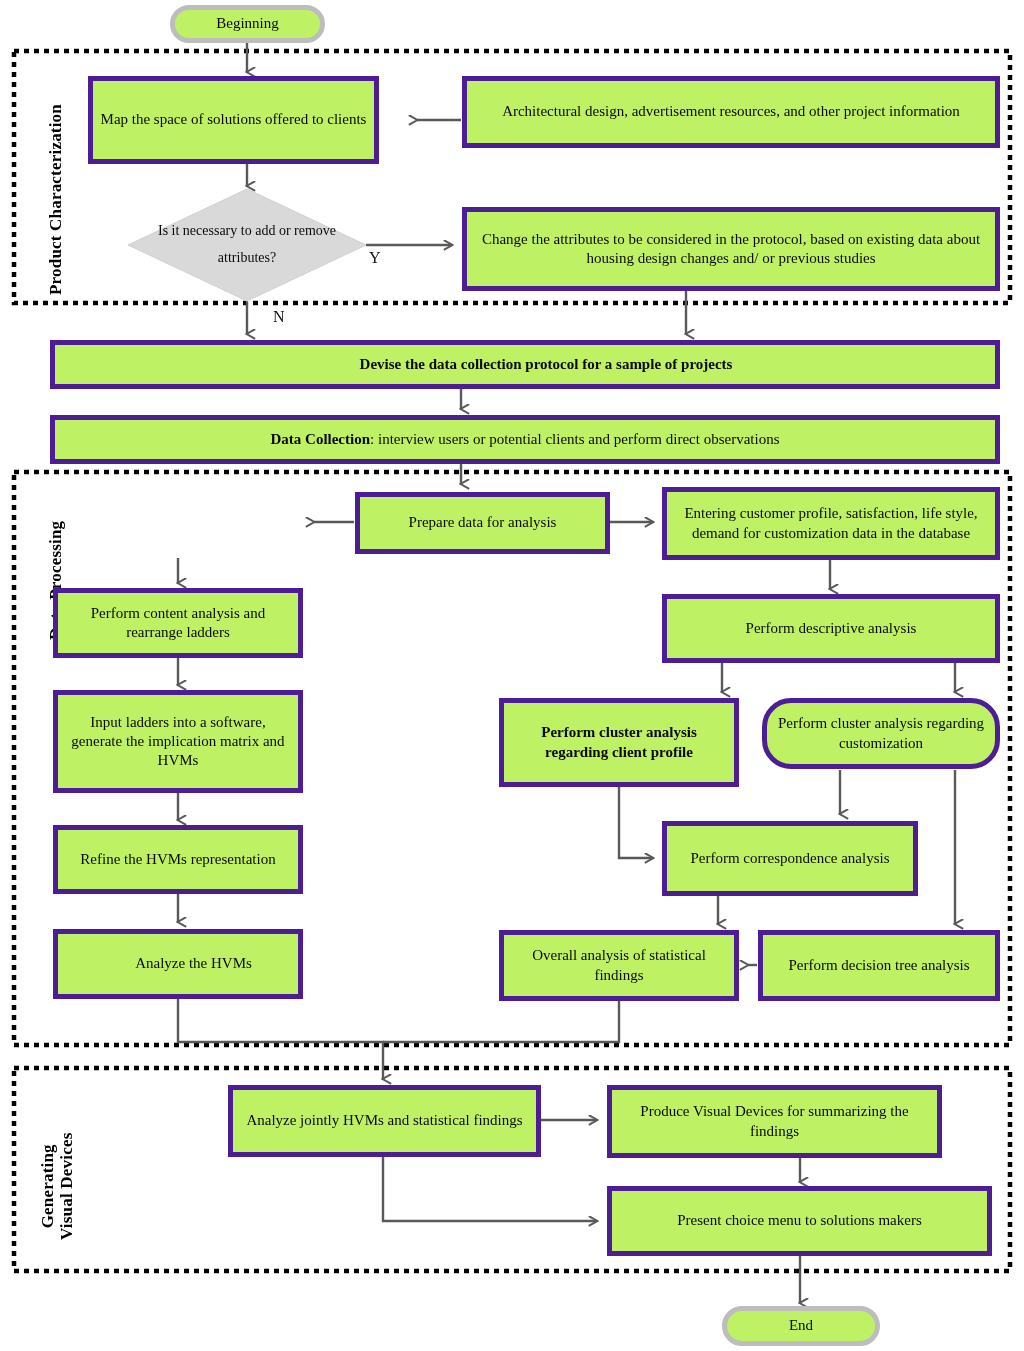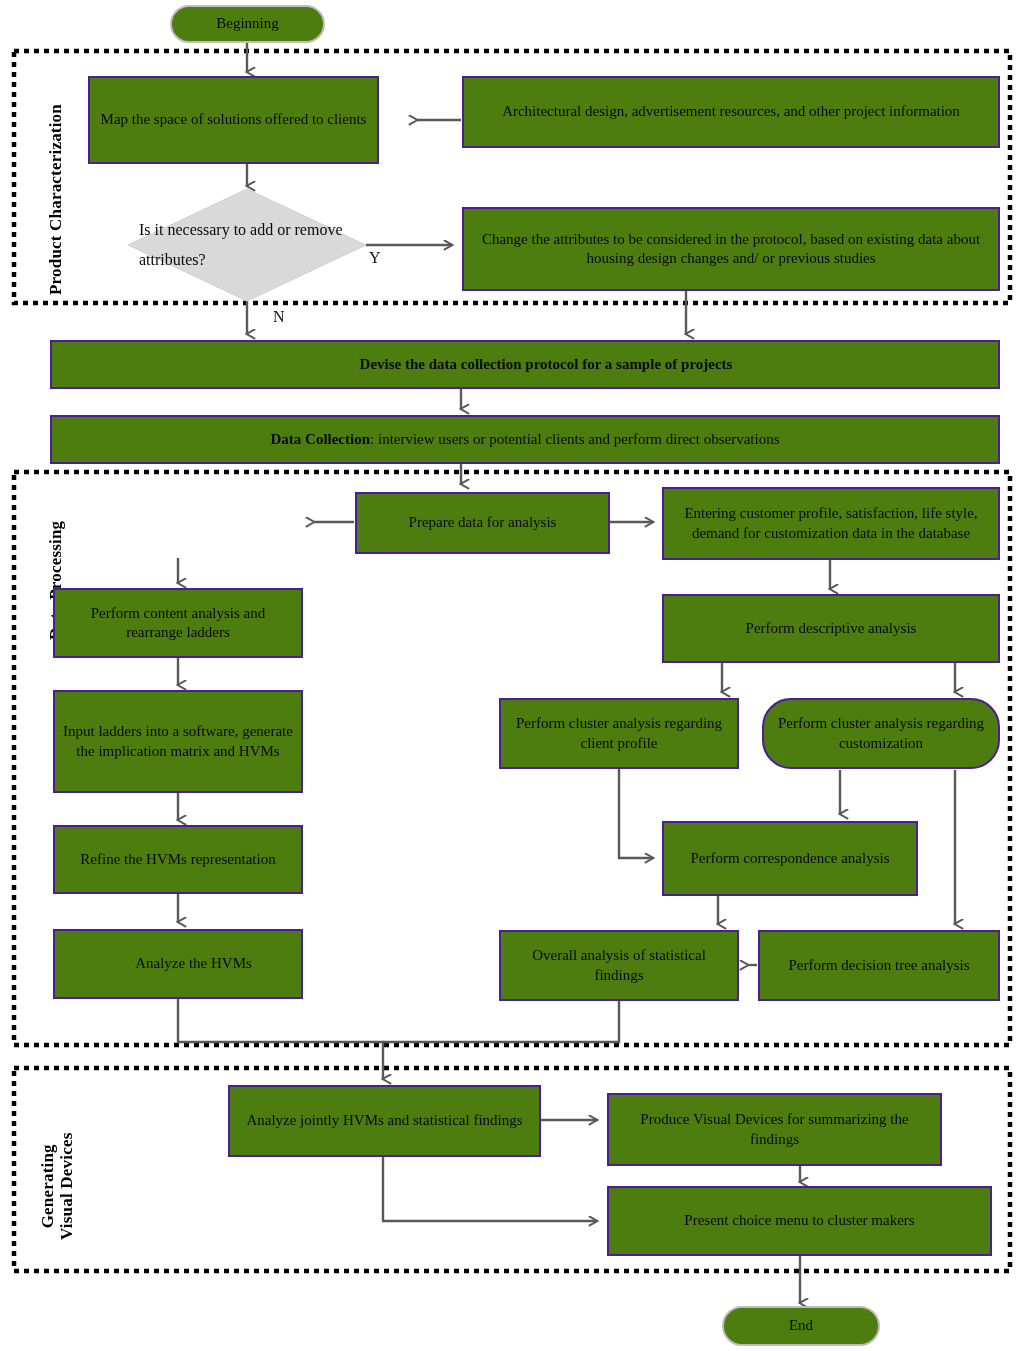--- a/index.html
+++ b/index.html
@@ -19,22 +19,22 @@
   }
   svg.layer {
     position: absolute;
     top: 0; left: 0;
     width: 1024px;
     height: 1351px;
   }
   .node {
     position: absolute;
     box-sizing: border-box;
-    background: #4d7c0f;
-    border: 2px solid #4c1d95;
+    background: #bef264;
+    border: 5px solid #4c1d95;
     display: flex;
     align-items: center;
     justify-content: center;
     text-align: center;
     font-family: "Liberation Serif", "DejaVu Serif", serif;
     font-size: 15px;
     line-height: 1.28;
     color: #0a0a0a;
     padding: 2px 6px;
   }
@@ -46,22 +46,22 @@
     font-weight: bold;
     padding-left: 48px;
   }
   .node.diamond {
     background: transparent;
     border: none;
     padding: 0;
   }
   .diamond-label {
     position: absolute;
-    text-align: left;
-    font-size: 16px;
+    text-align: center;
+    font-size: 14px;
     line-height: 1.9;
     color: #0a0a0a;
     pointer-events: none;
   }
   .edge-label {
     position: absolute;
     font-family: "Liberation Serif", "DejaVu Serif", serif;
     font-size: 16px;
     color: #111;
   }
@@ -195,38 +195,38 @@
   <div class="node" style="left:355px; top:492px; width:255px; height:62px;">Prepare data for analysis</div>
 
   <div class="node" style="left:662px; top:487px; width:338px; height:73px;">Entering customer profile, satisfaction, life style, demand for customization data in the database</div>
 
   <div class="node" style="left:53px; top:588px; width:250px; height:70px;">Perform content analysis and rearrange ladders</div>
 
   <div class="node" style="left:662px; top:594px; width:338px; height:69px;">Perform descriptive analysis</div>
 
   <div class="node" style="left:53px; top:690px; width:250px; height:103px;">Input ladders into a software, generate the implication matrix and HVMs</div>
 
-  <div class="node" style="left:499px; top:698px; width:240px; height:71px;">Perform cluster analysis regarding client profile</div>
+  <div class="node" style="left:499px; top:698px; width:240px; height:89px;font-weight:bold;">Perform cluster analysis regarding client profile</div>
 
   <div class="node" style="left:762px; top:698px; width:238px; height:71px;border-radius:29px;">Perform cluster analysis regarding customization</div>
 
   <div class="node" style="left:662px; top:821px; width:256px; height:75px;">Perform correspondence analysis</div>
 
   <div class="node" style="left:53px; top:825px; width:250px; height:69px;">Refine the HVMs representation</div>
 
   <div class="node" style="left:53px; top:929px; width:250px; height:70px;padding-left:37px;">Analyze the HVMs</div>
 
   <div class="node" style="left:499px; top:930px; width:240px; height:71px;">Overall analysis of statistical findings</div>
 
   <div class="node" style="left:758px; top:930px; width:242px; height:71px;">Perform decision tree analysis</div>
 
   <div class="node" style="left:228px; top:1085px; width:313px; height:72px;">Analyze jointly HVMs and statistical findings</div>
 
-  <div class="node" style="left:607px; top:1085px; width:335px; height:73px;margin-top:8px;">Produce Visual Devices for summarizing the findings</div>
-
-  <div class="node" style="left:607px; top:1186px; width:385px; height:70px;">Present choice menu to cluster makers</div>
+  <div class="node" style="left:607px; top:1085px; width:335px; height:73px;">Produce Visual Devices for summarizing the findings</div>
+
+  <div class="node" style="left:607px; top:1186px; width:385px; height:70px;">Present choice menu to solutions makers</div>
 
   <div class="node term" style="left:722px; top:1306px; width:158px; height:40px;">End</div>
 
   <div class="edge-label" style="left:369px; top:249px;">Y</div>
   <div class="edge-label" style="left:273px; top:308px;">N</div>
 
 </div>
 
 </body></html>

